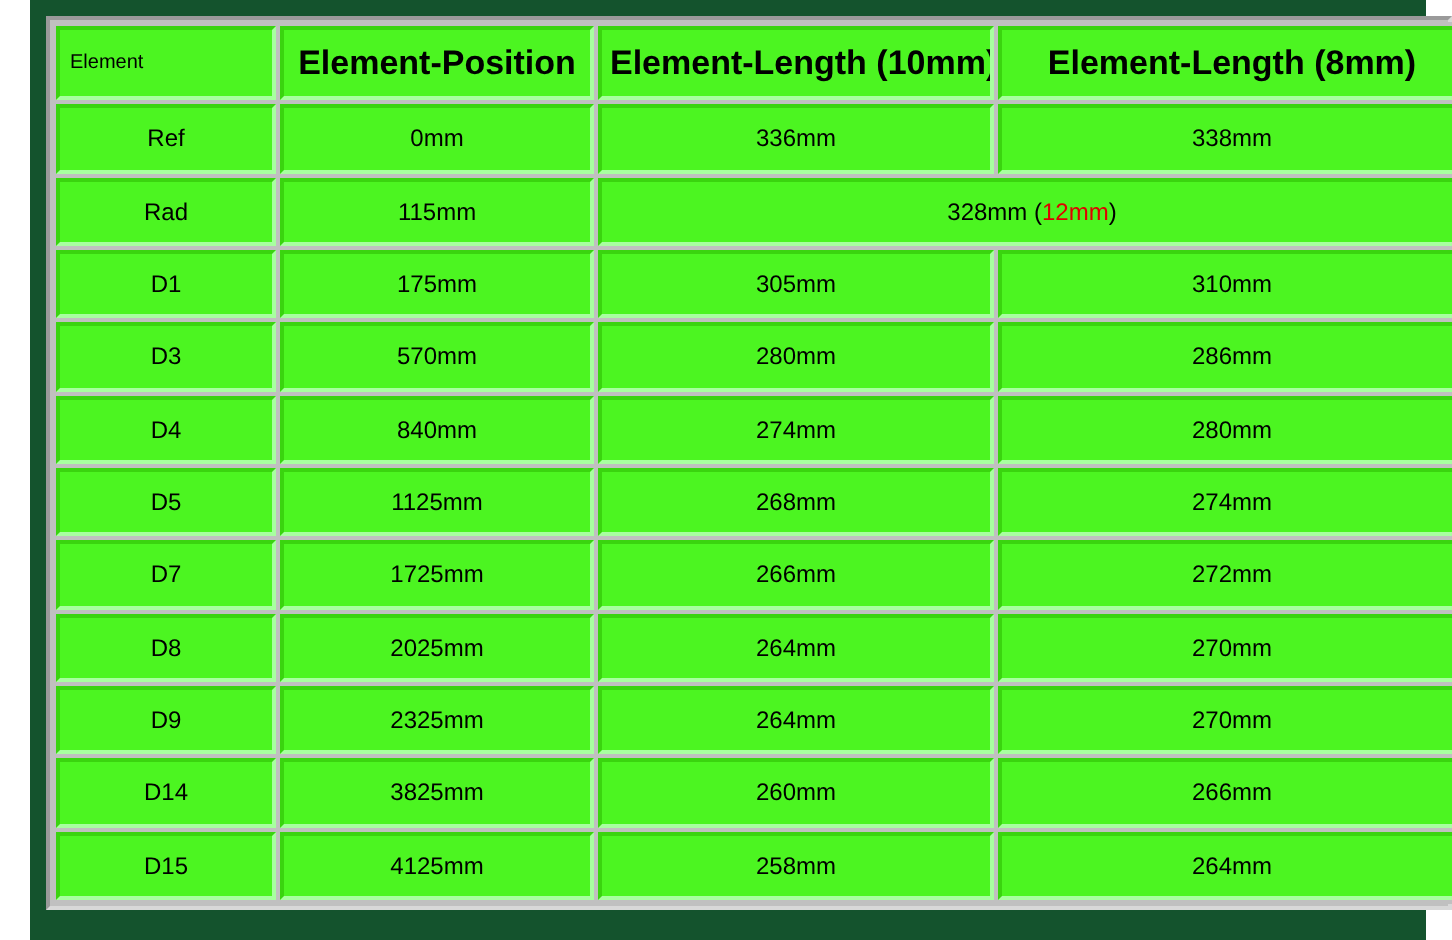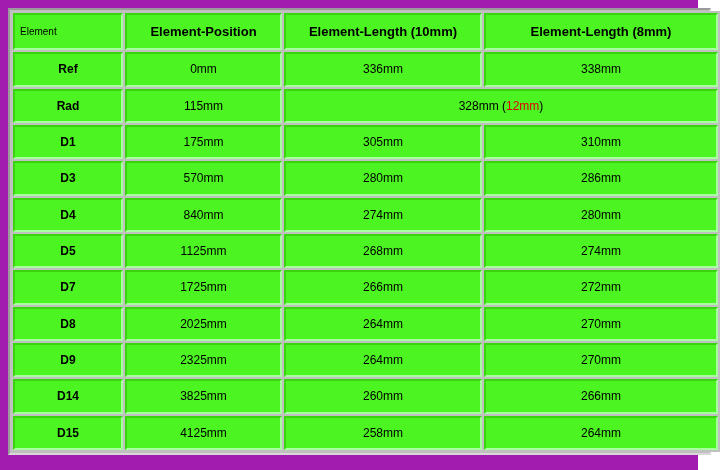--- a/index.html
+++ b/index.html
@@ -10,23 +10,24 @@
   body {
     width: 726px;
     height: 470px;
     font-family: "Liberation Sans", sans-serif;
     overflow: hidden;
   }
 
   .page {
     width: 698px;
     height: 470px;
-    background: #a21caf;
+    background: #14532d;
     position: relative;
     box-sizing: border-box;
+    margin-left: 15px;
   }
 
   
   .table-frame {
     position: absolute;
     left: 8px;
     top: 8px;
     width: 703px;
     height: 447px;
     box-sizing: border-box;
@@ -65,33 +66,33 @@
 
   
   col.c-element   { width: 110px; }
   col.c-position  { width: 157px; }
   col.c-len10     { width: 198px; }
   col.c-len8      { width: 234px; }
 
   
   tr.header-row td {
     font-weight: bold;
-    font-size: 13px;
+    font-size: 17px;
     height: 26px;
   }
   tr.header-row td.element-head {
     font-weight: normal;
     font-size: 10px;
     text-align: left;
     padding-left: 5px;
   }
 
   
   tr.body-row td { height: 24px; }
-  tr.body-row td.label-cell { font-weight: bold; }
+  tr.body-row td.label-cell { font-weight: normal; }
 
   
   td.merged-cell { text-align: center; }
   .red-note { color: #e00000; }
 </style>
 </head>
 <body>
 
 <div class="page">
   <div class="table-frame">

